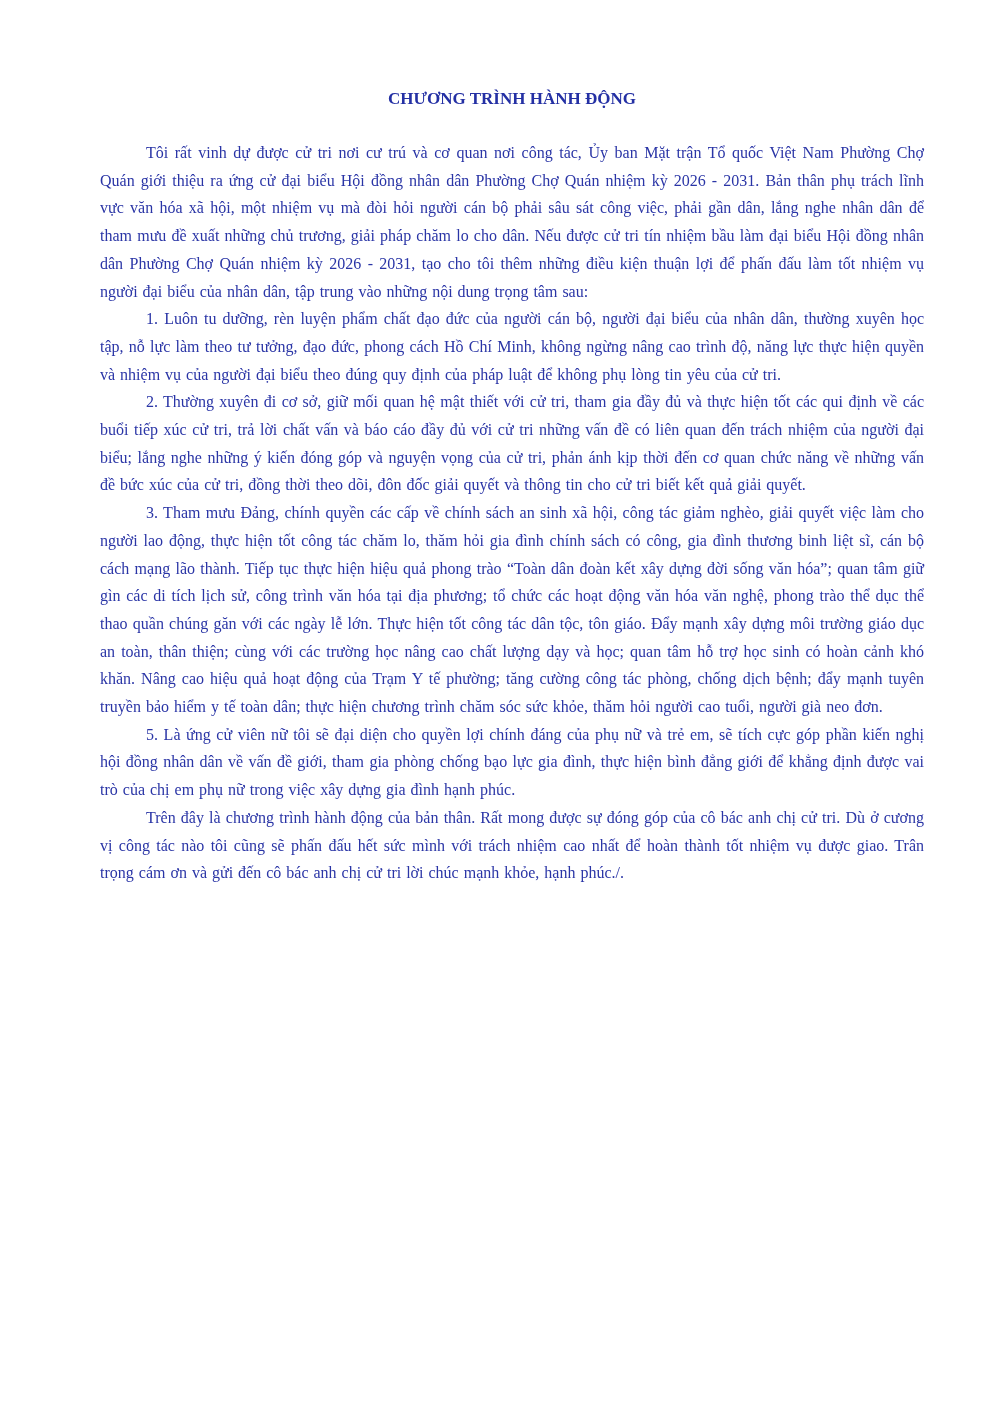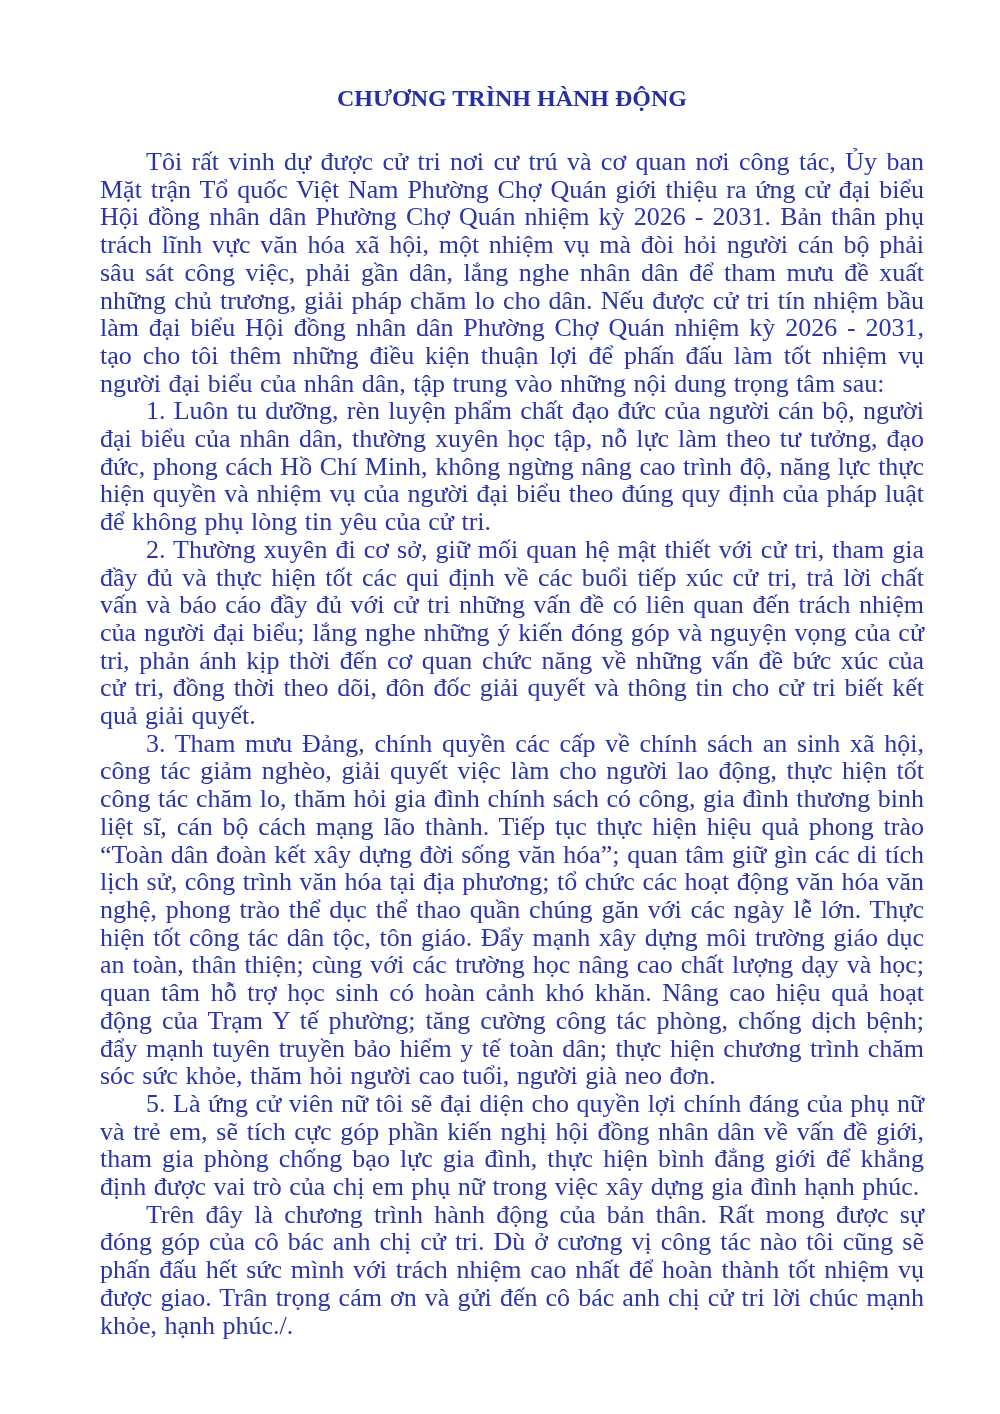--- a/index.html
+++ b/index.html
@@ -14,32 +14,32 @@
     box-sizing: border-box;
     background: #ffffff;
     padding: 84px 76px 40px 100px;
     font-family: "Liberation Serif", "DejaVu Serif", serif;
     color: #2a35a6;
     overflow: hidden;
   }
   .title-block {
     text-align: center;
     font-weight: bold;
-    font-size: 24px;
+    font-size: 17px;
     line-height: 29px;
     color: #2430a4;
-    margin: 0 0 35px 0;
+    margin: 0 0 26px 0;
   }
   .title-block .title-line {
     display: block;
     white-space: nowrap;
   }
   .doc-body p {
     margin: 0;
-    font-size: 26px;
+    font-size: 16px;
     line-height: 27.7px;
     text-align: justify;
     text-indent: 46px;
     word-spacing: 1px;
   }
 </style>
 </head>
 <body>
 
 <div class="page">

